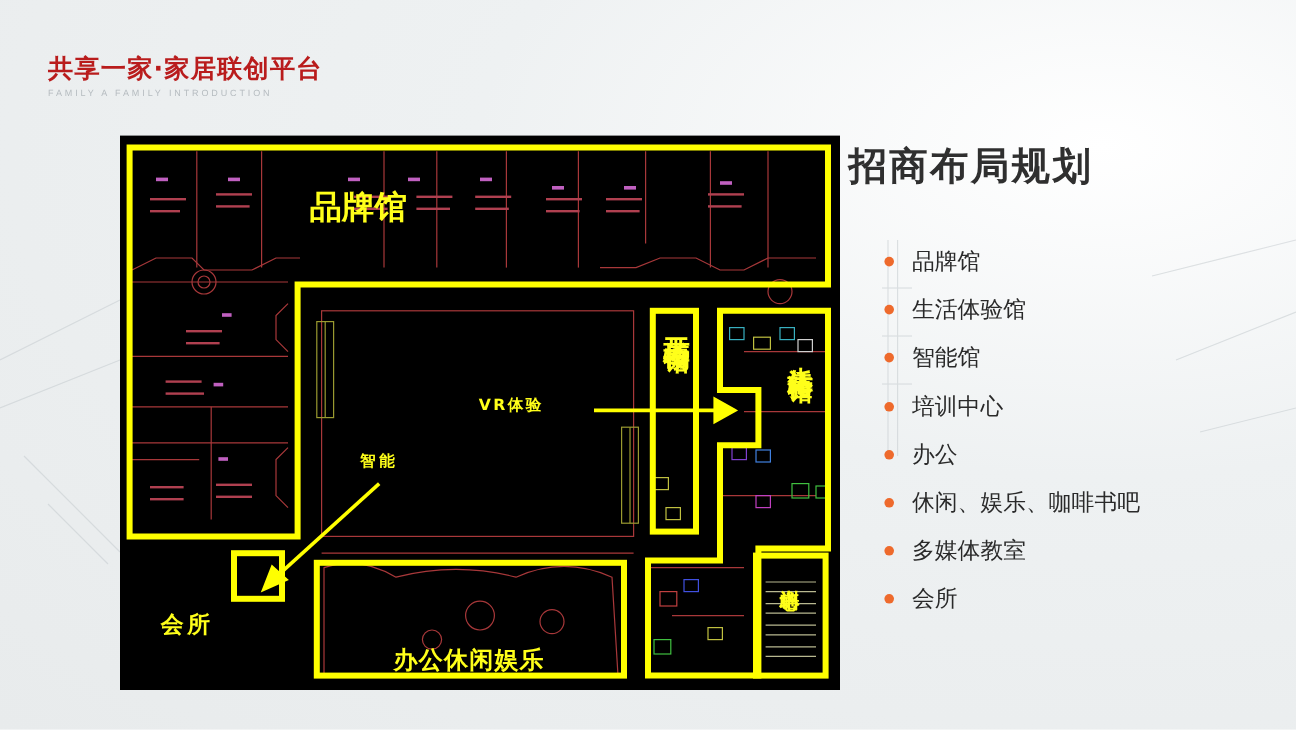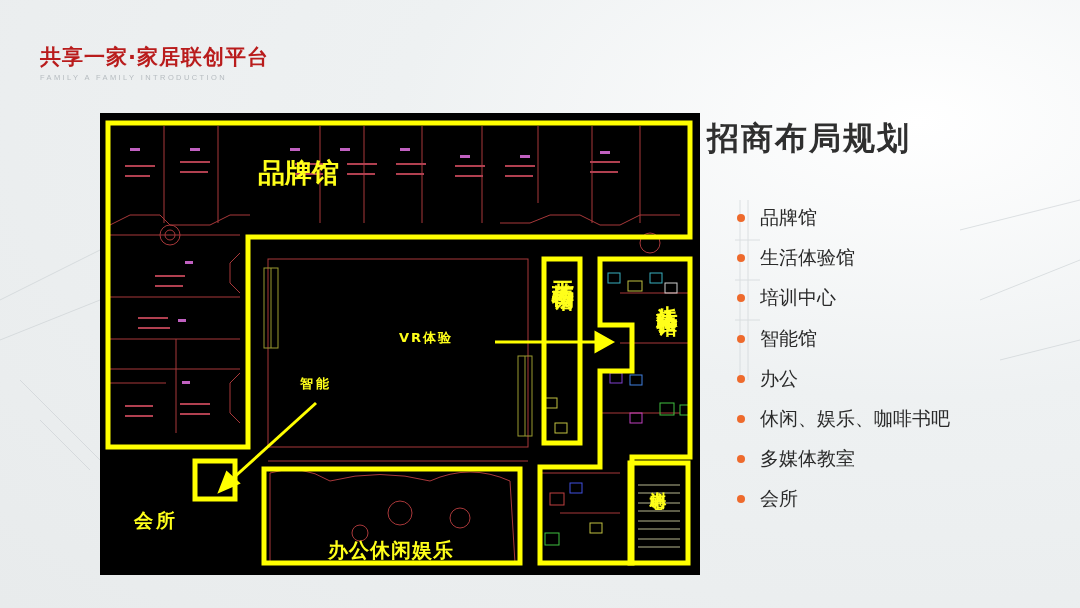--- a/index.html
+++ b/index.html
@@ -226,28 +226,28 @@
   <li>
       <span class="bullet"></span>
       <span>品牌馆</span>
     </li>
   <li>
       <span class="bullet"></span>
       <span>生活体验馆</span>
     </li>
   <li>
       <span class="bullet"></span>
+      <span>智能馆</span>
+    </li>
+  <li>
+      <span class="bullet"></span>
       <span>培训中心</span>
     </li>
   <li>
       <span class="bullet"></span>
-      <span>智能馆</span>
-    </li>
-  <li>
-      <span class="bullet"></span>
       <span>办公</span>
     </li>
   <li>
       <span class="bullet"></span>
       <span>休闲、娱乐、咖啡书吧</span>
     </li>
   <li>
       <span class="bullet"></span>
       <span>多媒体教室</span>
     </li>

